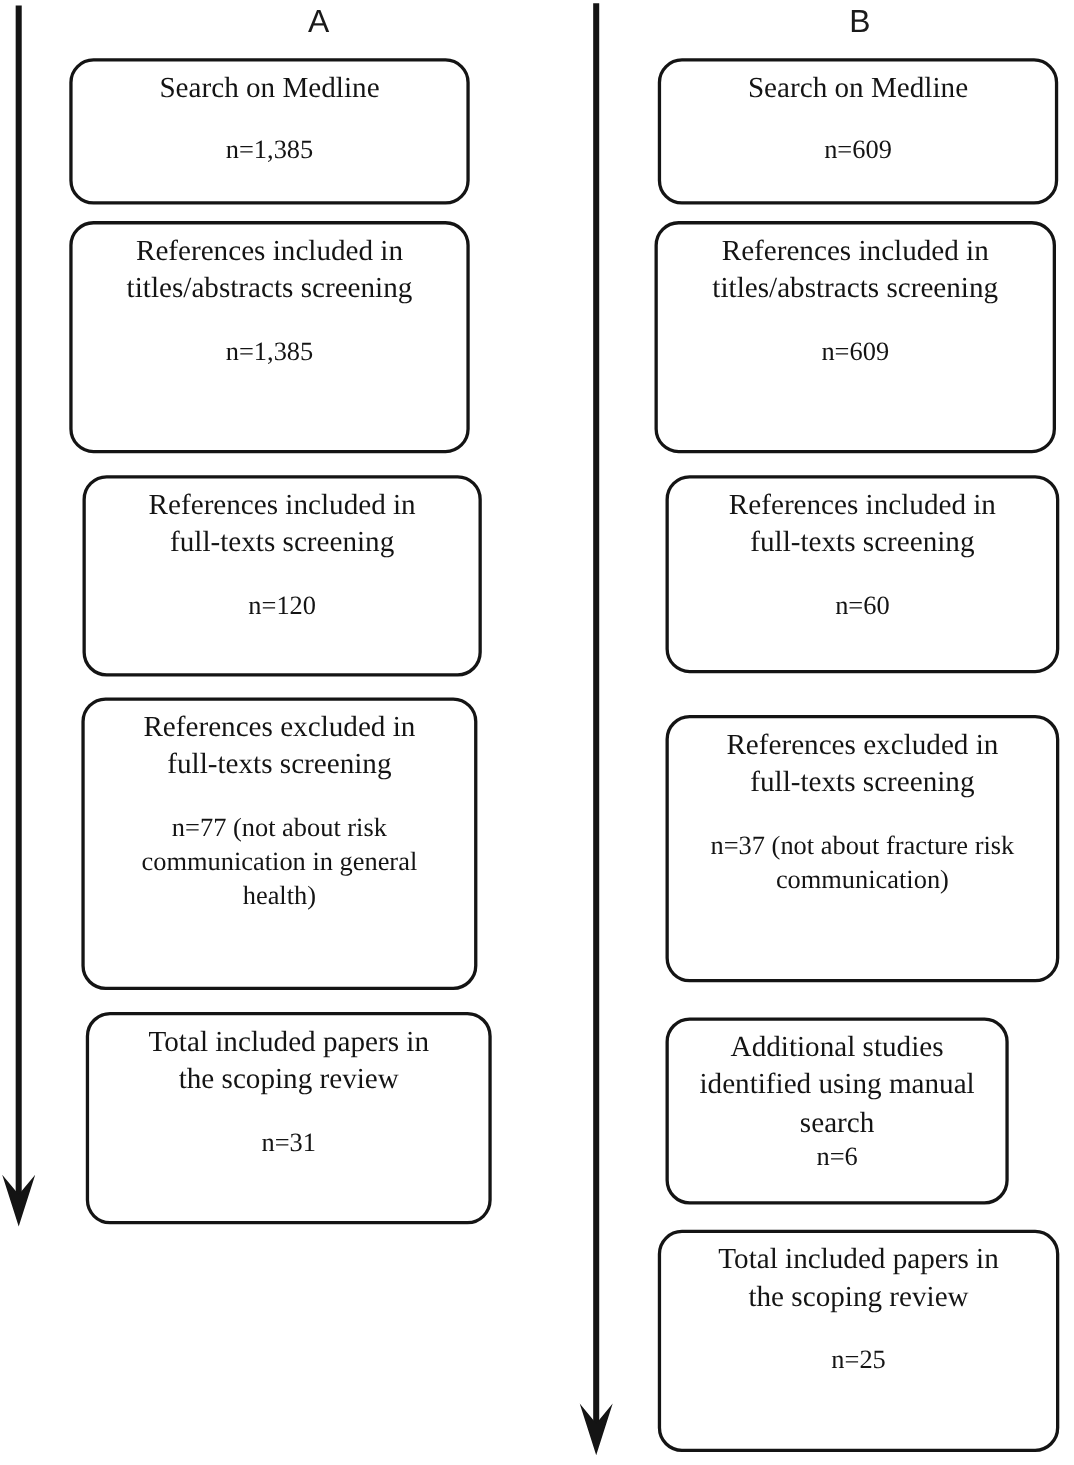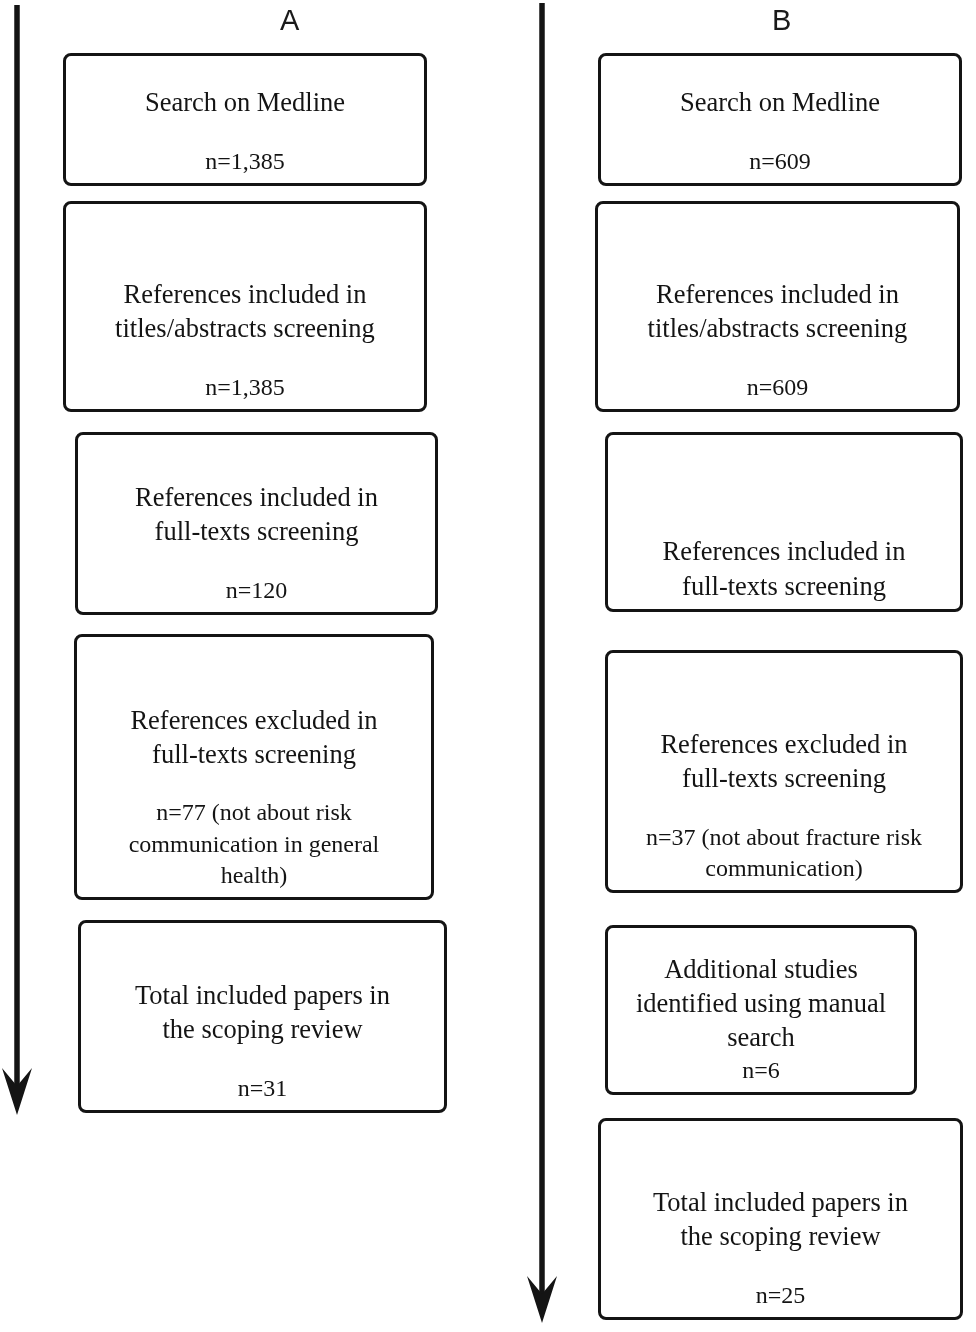--- a/index.html
+++ b/index.html
@@ -28,26 +28,26 @@
     letter-spacing: 0.5px;
   }
   #label-a { left: 180px; top: 6px; width: 220px; }
   #label-b { left: 672px; top: 6px; width: 220px; }
 
   
   .flow-box {
     position: absolute;
     box-sizing: border-box;
     border: 3.2px solid #141414;
-    border-radius: 8px;
+    border-radius: 22px;
     background: #ffffff;
     display: flex;
     flex-direction: column;
     align-items: center;
-    justify-content: flex-end;
+    justify-content: flex-start;
     text-align: center;
     padding: 6px 14px;
   }
   .flow-box .line {
     display: block;
     font-size: 26.5px;
     line-height: 1.30;
     white-space: nowrap;
     color: #141414;
   }
@@ -142,20 +142,21 @@
       <span class="line">References included in</span>
       <span class="line">titles/abstracts screening</span>
       <span class="count">n=609</span>
     </div>
   </div>
 
   <div class="flow-box" style="left:605px; top:432px; width:358px; height:180px;">
     <div class="body-block">
       <span class="line">References included in</span>
       <span class="line">full-texts screening</span>
+      <span class="count">n=60</span>
     </div>
   </div>
 
   <div class="flow-box" style="left:605px; top:650px; width:358px; height:243px; padding-left:10px; padding-right:10px;">
     <div class="body-block">
       <span class="line">References excluded in</span>
       <span class="line">full-texts screening</span>
       <span class="count wrap">n=37 (not about fracture risk communication)</span>
     </div>
   </div>

